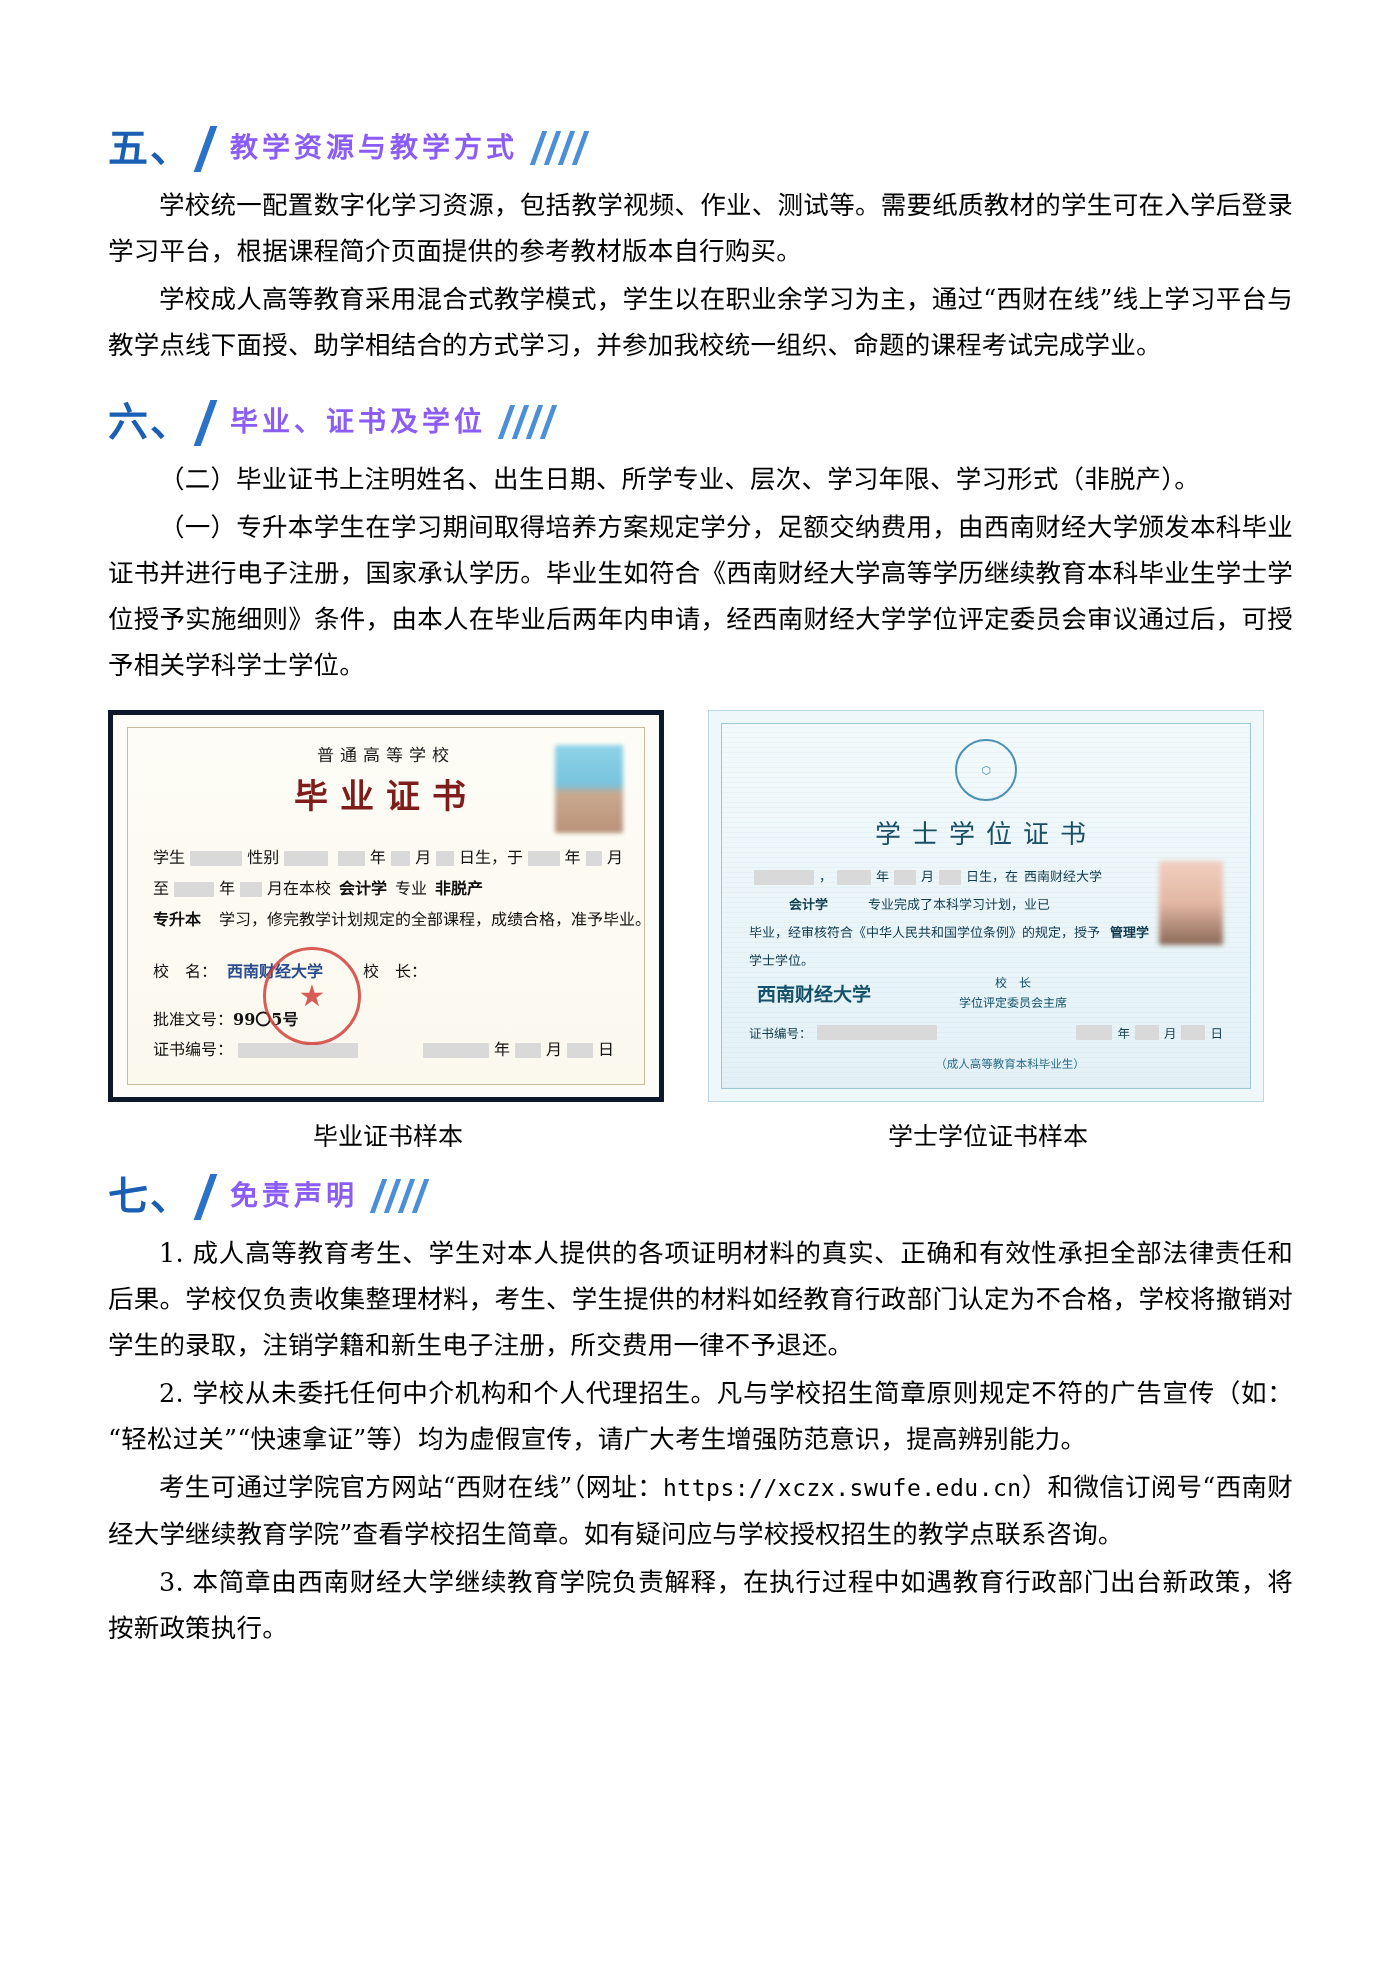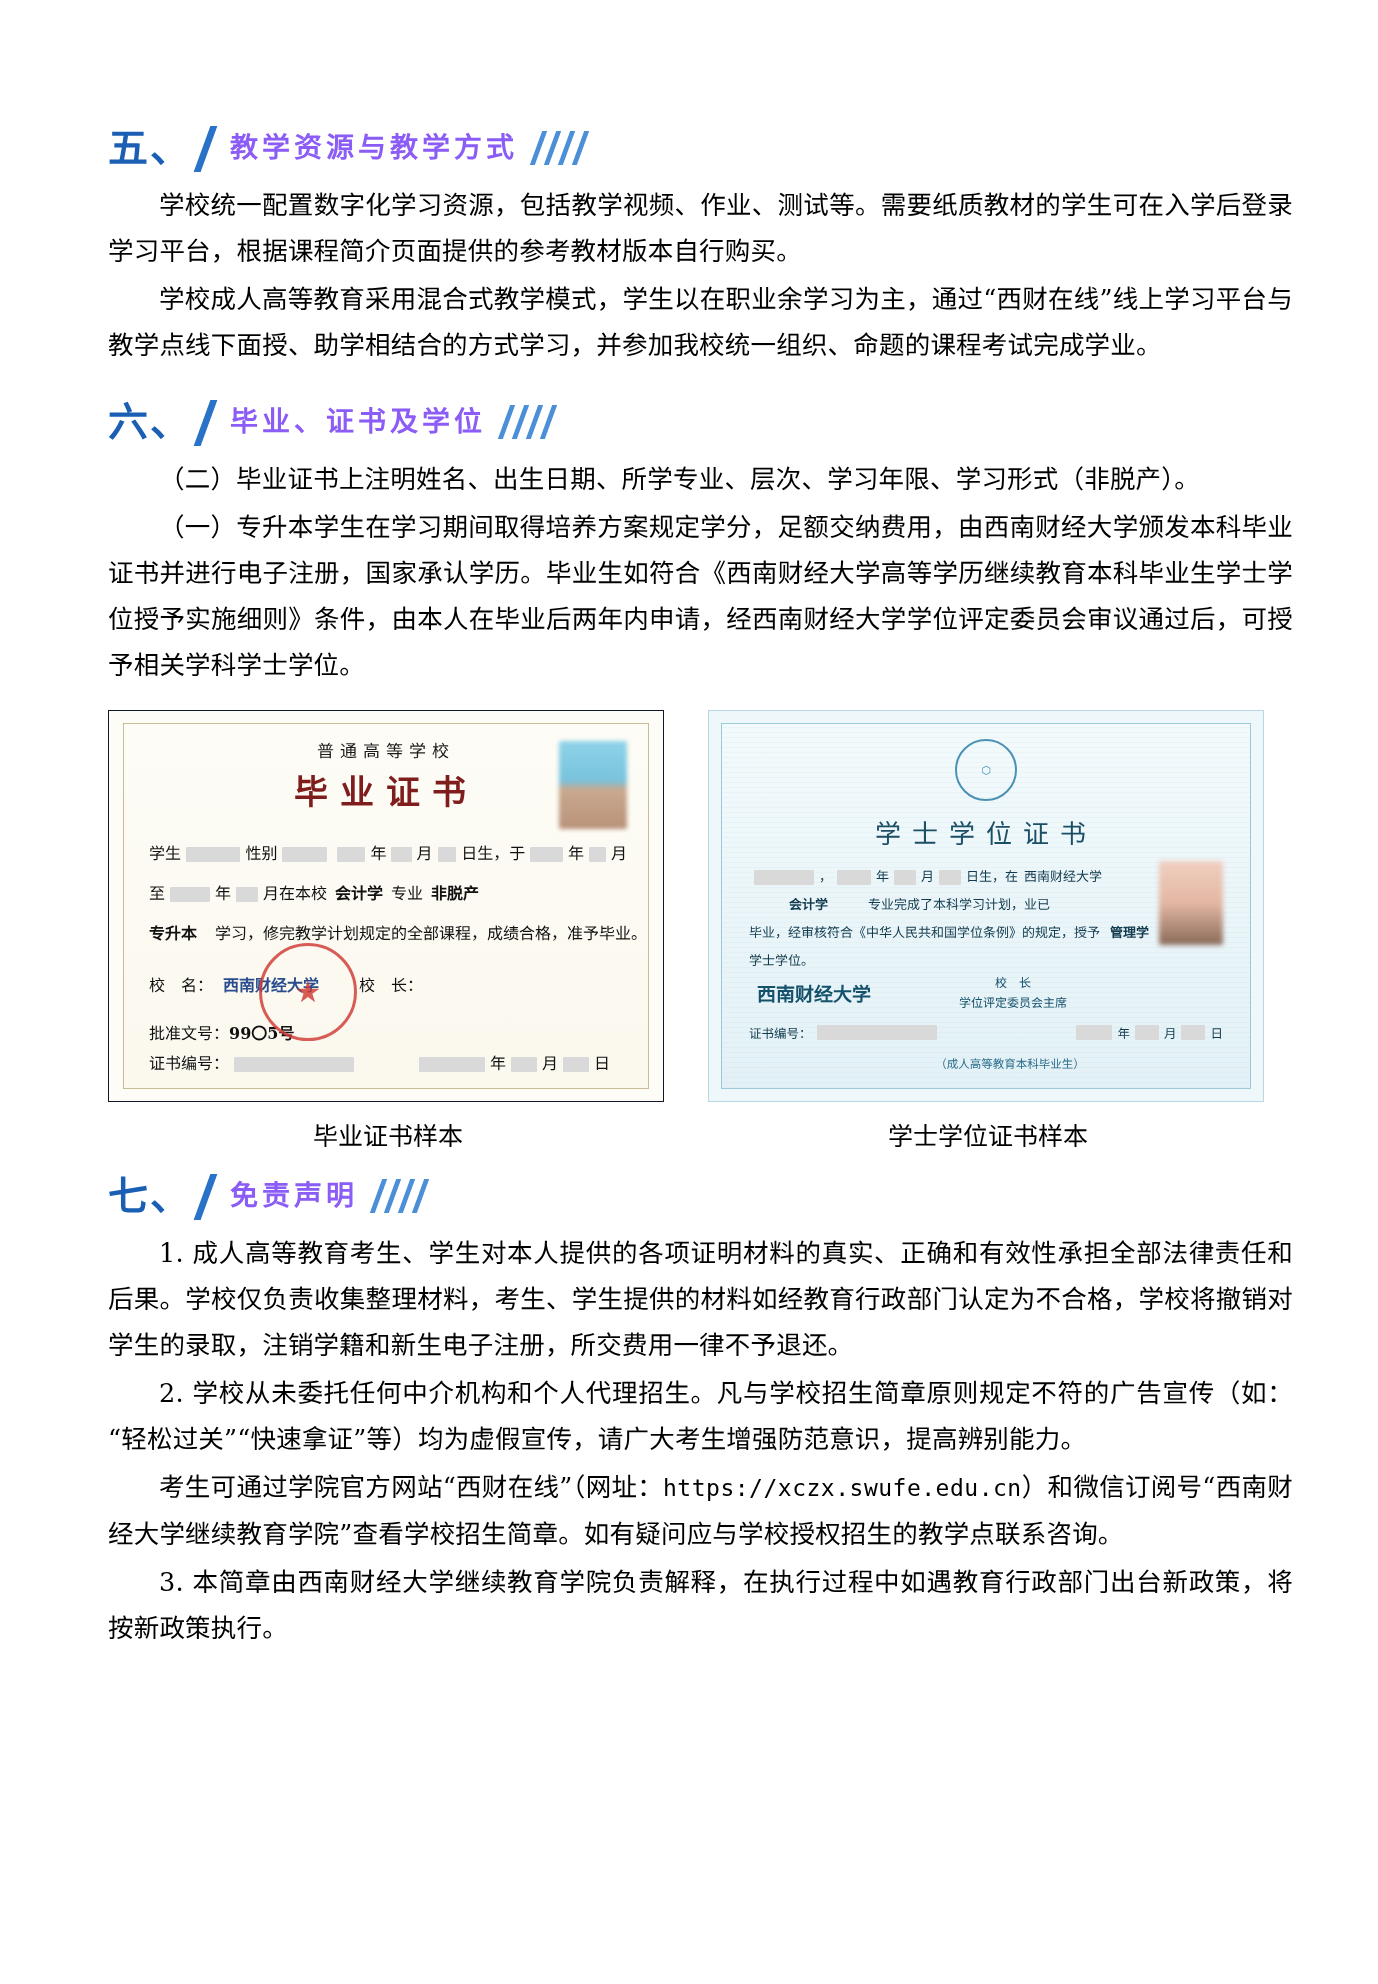--- a/index.html
+++ b/index.html
@@ -126,21 +126,21 @@
     font-family: "DejaVu Serif", "Liberation Serif", serif;
     font-size: 25px;
     margin-top: 14px;
   }
 
   
   .grad-cert {
     width: 556px;
     height: 392px;
     background: #fdfcf7;
-    border: 1px solid #0f172a;
+    border: 5px solid #0f172a;
     position: relative;
     box-sizing: border-box;
     padding: 10px;
   }
   .grad-inner {
     position: absolute;
     left: 14px; top: 12px; right: 14px; bottom: 12px;
     border: 1px solid #c9bb97;
     background: linear-gradient(180deg,#fdfcf6,#fbf8ee);
   }
@@ -381,21 +381,21 @@
               <span>月</span>
             </div>
             <div class="gline">
               <span>至</span>
               <span class="redact" style="width:40px"></span>
               <span>年</span>
               <span class="redact" style="width:22px"></span>
               <span>月在本校</span>
               <span style="font-weight:bold;margin:0 8px">会计学</span>
               <span>专业</span>
-              <span style="font-weight:bold;margin:10px 8px">非脱产</span>
+              <span style="font-weight:bold;margin:1px 8px">非脱产</span>
             </div>
             <div class="gline">
               <span style="font-weight:bold">专升本</span>
               <span style="margin-left:18px">学习，修完教学计划规定的全部课程，成绩合格，准予毕业。</span>
             </div>
             <div class="gline" style="margin-top:22px">
               <span>校　名：</span>
               <span style="color:#2a4d8f;font-weight:bold;margin:0 10px">西南财经大学</span>
               <span style="margin-left:30px">校　长：</span>
             </div>

